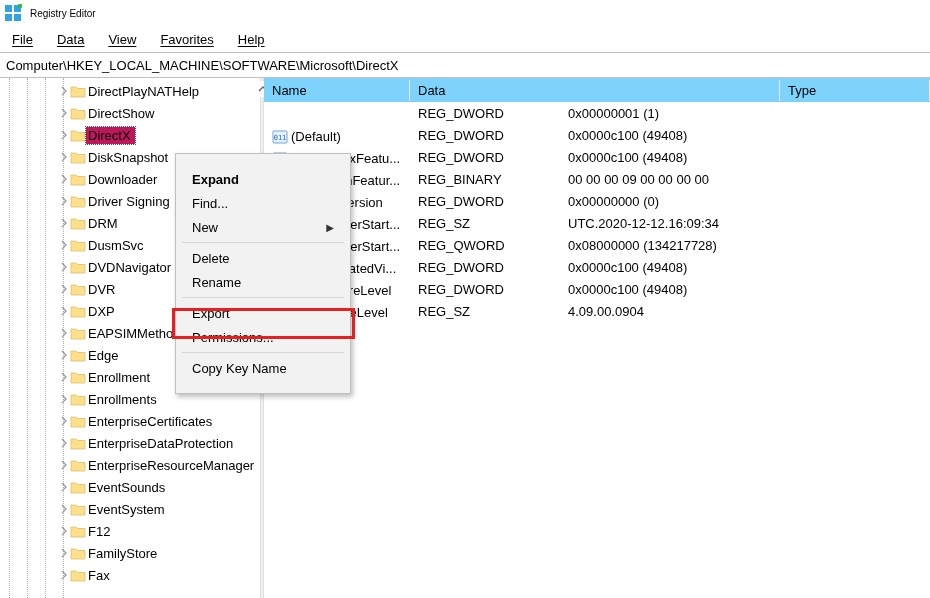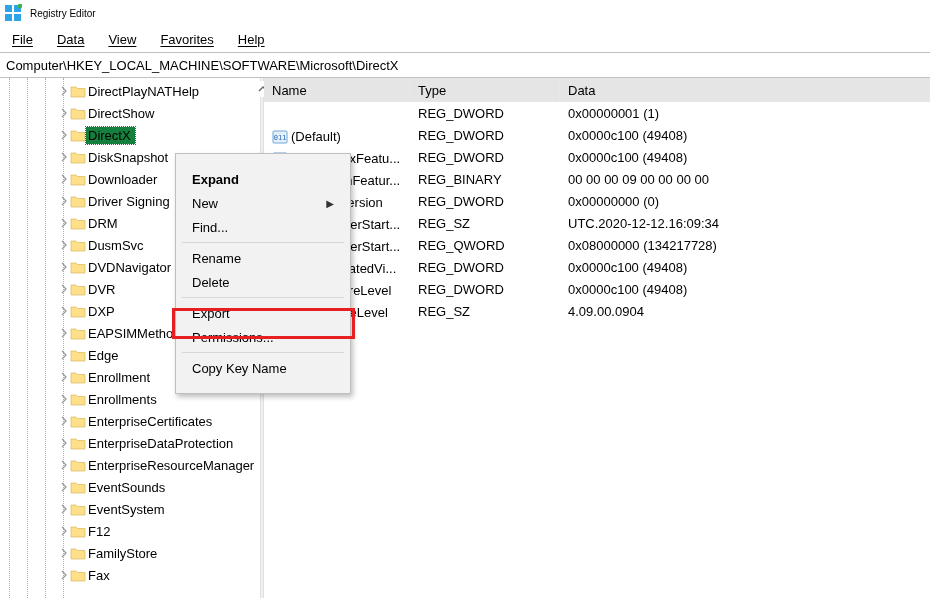--- a/index.html
+++ b/index.html
@@ -88,29 +88,29 @@
   .chevron {
     width: 14px; height: 14px;
     display: inline-flex; align-items:center; justify-content:center;
     color: #999;
     font-size: 10px;
     padding-left: 2px;
   }
   .folder-icon { width: 16px; height: 14px; display:inline-block; }
   .tree-label { padding: 1px 4px 1px 2px; }
   .tree-label.selected {
-    background: #15803d;
+    background: #be185d;
     outline: 1px dotted #555;
   }
   
   .list-header {
     display: flex;
     height: 24px;
     align-items: center;
-    background: #e5e5e5;
+    background: #7dd3fc;
   }
   .list-header .col {
     padding: 3px 8px;
     border-right: 1px solid #e8e8e8;
   }
   .col-name { width: 146px; }
   .col-type { width: 150px; }
   .col-data { flex: 1; }
   .list-rows { }
   .list-row {
@@ -614,22 +614,22 @@
     <div class="splitter-up">
       <svg width="10" height="10" viewBox="0 0 10 10">
           <path d="M1 7 L5 3 L9 7" stroke="#666" fill="none" stroke-width="1.4"></path>
         </svg>
     </div>
   </div>
 
   <div class="list-pane">
     <div class="list-header">
       <div class="col col-name">Name</div>
+      <div class="col col-data">Data</div>
       <div class="col col-type">Type</div>
-      <div class="col col-data">Data</div>
     </div>
     <div class="list-rows" id="list-rows">
         <div class="list-row">
           <div class="cell cell-name">
             <span class="val-icon"><svg width="16" height="16">
                 <use href="#val-num"></use>
               </svg></span>
             <span>(Default)</span>
           </div>
           <div class="cell cell-type">REG_DWORD</div>
@@ -728,32 +728,32 @@
       </div>
   </div>
 
 </div>
 
 <div class="ctxmenu">
   <div class="ctxitem bold">
       <span>Expand</span>
     </div>
   <div class="ctxitem">
+      <span>Find...</span>
+    </div>
+  <div class="ctxitem">
       <span>New</span>
       <span class="ctxarrow">▶</span>
     </div>
-  <div class="ctxitem">
-      <span>Find...</span>
-    </div>
   <div class="ctxsep"></div>
   <div class="ctxitem">
+      <span>Delete</span>
+    </div>
+  <div class="ctxitem">
       <span>Rename</span>
-    </div>
-  <div class="ctxitem">
-      <span>Delete</span>
     </div>
   <div class="ctxsep"></div>
   <div class="ctxitem">
       <span>Export</span>
     </div>
   <div class="ctxitem">
       <span>Permissions...</span>
     </div>
   <div class="ctxsep"></div>
   <div class="ctxitem">

